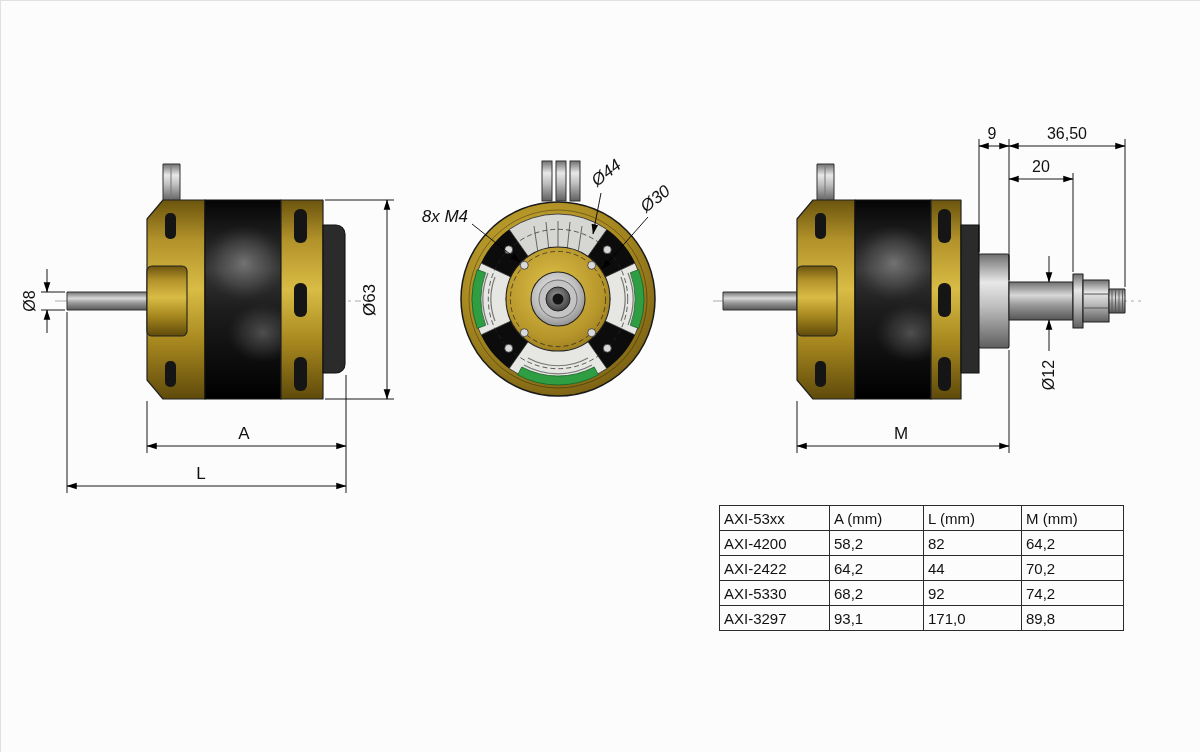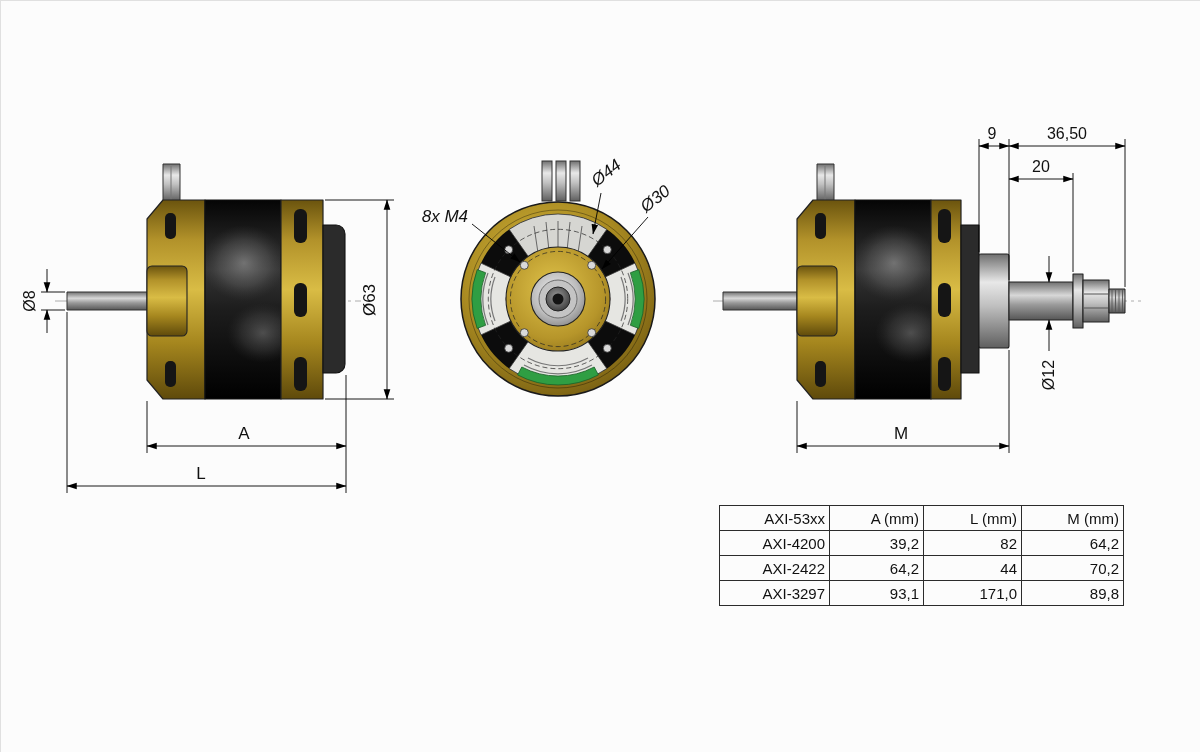--- a/index.html
+++ b/index.html
@@ -22,21 +22,21 @@
   .note-text{font-size:17px;font-style:italic;}
 
   table.dims{
     position:absolute;left:718px;top:504px;
     border-collapse:collapse;
     font-size:15px;color:#111;
     background:#fcfcfc;
   }
   table.dims td{
     border:1px solid #2b2b2b;
-    text-align:right;vertical-align:middle;
+    text-align:left;vertical-align:middle;
     height:24px;padding:0 4px;
   }
   .c0{width:110px}.c1{width:94px}.c2{width:98px}.c3{width:102px}
 </style>
 </head>
 <body>
 
 <div class="page">
 
 <svg width="1200" height="752" viewBox="0 0 1200 752">
@@ -291,31 +291,37 @@
       </colgroup>
   <tbody>
     <tr>
       <td>AXI-53xx</td>
       <td>A (mm)</td>
       <td>L (mm)</td>
       <td>M (mm)</td>
     </tr>
     <tr>
       <td>AXI-4200</td>
-      <td>39,2</td>
+      <td>58,2</td>
       <td>82</td>
       <td>64,2</td>
     </tr>
     <tr>
       <td>AXI-2422</td>
       <td>64,2</td>
       <td>44</td>
       <td>70,2</td>
     </tr>
     <tr>
+      <td>AXI-5330</td>
+      <td>68,2</td>
+      <td>92</td>
+      <td>74,2</td>
+    </tr>
+    <tr>
       <td>AXI-3297</td>
       <td>93,1</td>
       <td>171,0</td>
       <td>89,8</td>
     </tr>
   </tbody>
 </table>
 
 </div>
 

